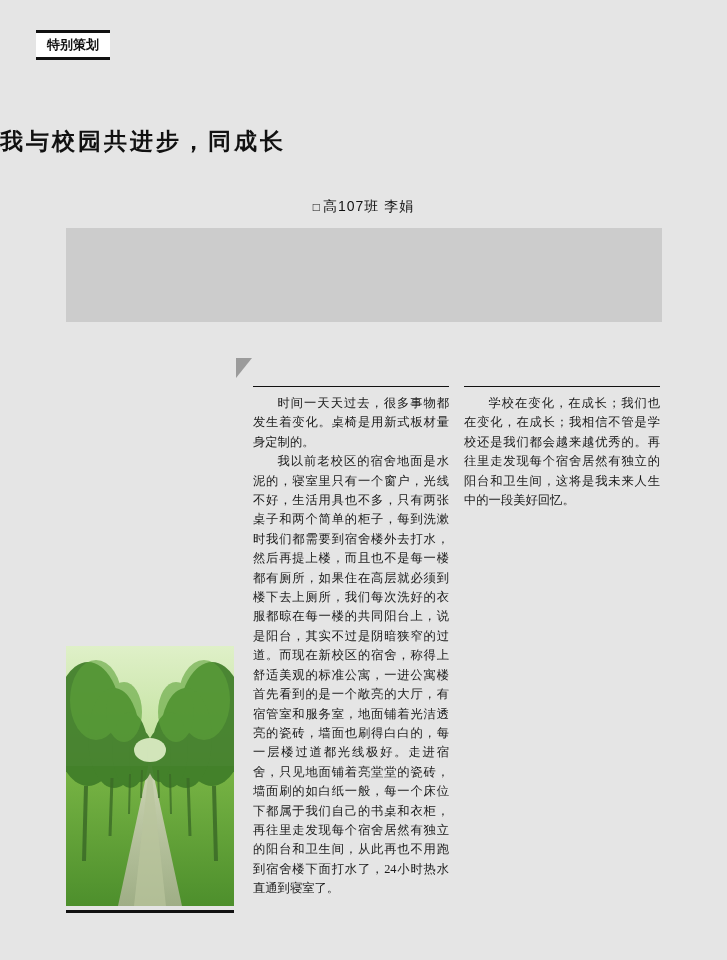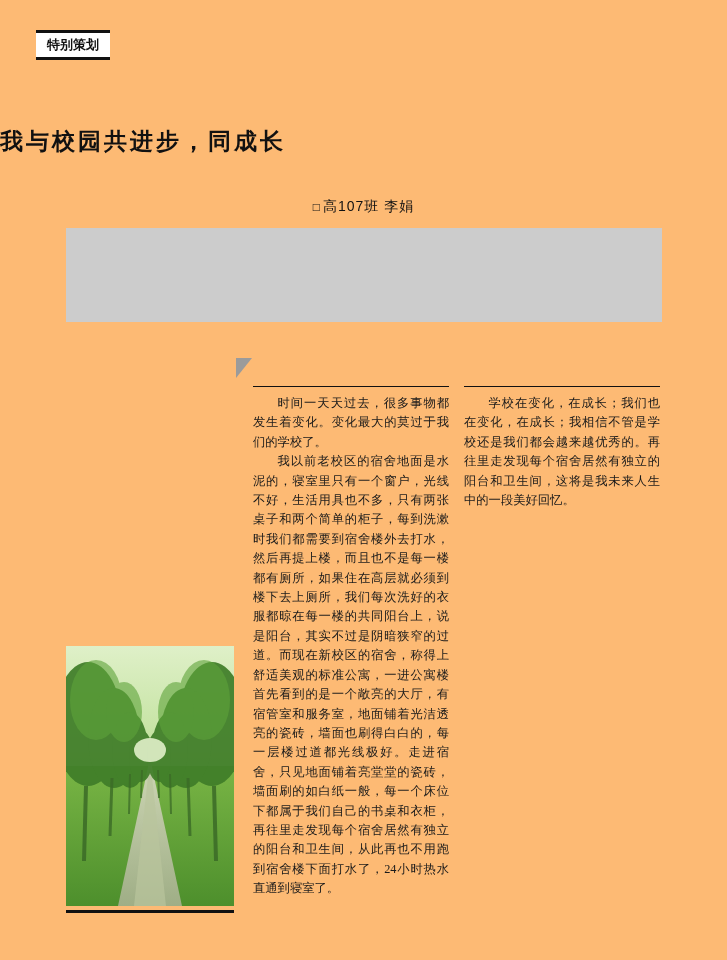--- a/index.html
+++ b/index.html
@@ -12,21 +12,21 @@
     background: #ffffff;
     font-family: "Liberation Serif", "DejaVu Serif", serif;
     position: relative;
     overflow: hidden;
   }
   .page {
     position: absolute;
     left: 0; top: 0;
     width: 727px;
     height: 960px;
-    background: #fdba74;
+    background: #e5e5e5;
   }
 
   
   .section-tag {
     position: absolute;
     left: 36px;
     top: 30px;
     width: 74px;
     height: 24px;
     background: #ffffff;
@@ -167,21 +167,21 @@
     <span class="marker">□</span><span>高107班  李娟</span>
   </div>
 
   <div class="banner"></div>
 
   <div class="tri"></div>
   <div class="col-rule rule-c2"></div>
   <div class="col-rule rule-c3"></div>
 
   <div class="col col-2">
-    <p>时间一天天过去，很多事物都发生着变化。变化最大的莫过于我们的学校了。</p>
+    <p>时间一天天过去，很多事物都发生着变化。桌椅是用新式板材量身定制的。</p>
     <p>我以前老校区的宿舍地面是水泥的，寝室里只有一个窗户，光线不好，生活用具也不多，只有两张桌子和两个简单的柜子，每到洗漱时我们都需要到宿舍楼外去打水，然后再提上楼，而且也不是每一楼都有厕所，如果住在高层就必须到楼下去上厕所，我们每次洗好的衣服都晾在每一楼的共同阳台上，说是阳台，其实不过是阴暗狭窄的过道。而现在新校区的宿舍，称得上舒适美观的标准公寓，一进公寓楼首先看到的是一个敞亮的大厅，有宿管室和服务室，地面铺着光洁透亮的瓷砖，墙面也刷得白白的，每一层楼过道都光线极好。走进宿舍，只见地面铺着亮堂堂的瓷砖，墙面刷的如白纸一般，每一个床位下都属于我们自己的书桌和衣柜，再往里走发现每个宿舍居然有独立的阳台和卫生间，从此再也不用跑到宿舍楼下面打水了，24小时热水直通到寝室了。</p>
   </div>
 
   <div class="col col-3">
     <p>学校在变化，在成长；我们也在变化，在成长；我相信不管是学校还是我们都会越来越优秀的。再往里走发现每个宿舍居然有独立的阳台和卫生间，这将是我未来人生中的一段美好回忆。</p>
   </div>
 
   <div class="photo">
     <svg width="168" height="260" viewBox="0 0 168 260">
       <defs>

